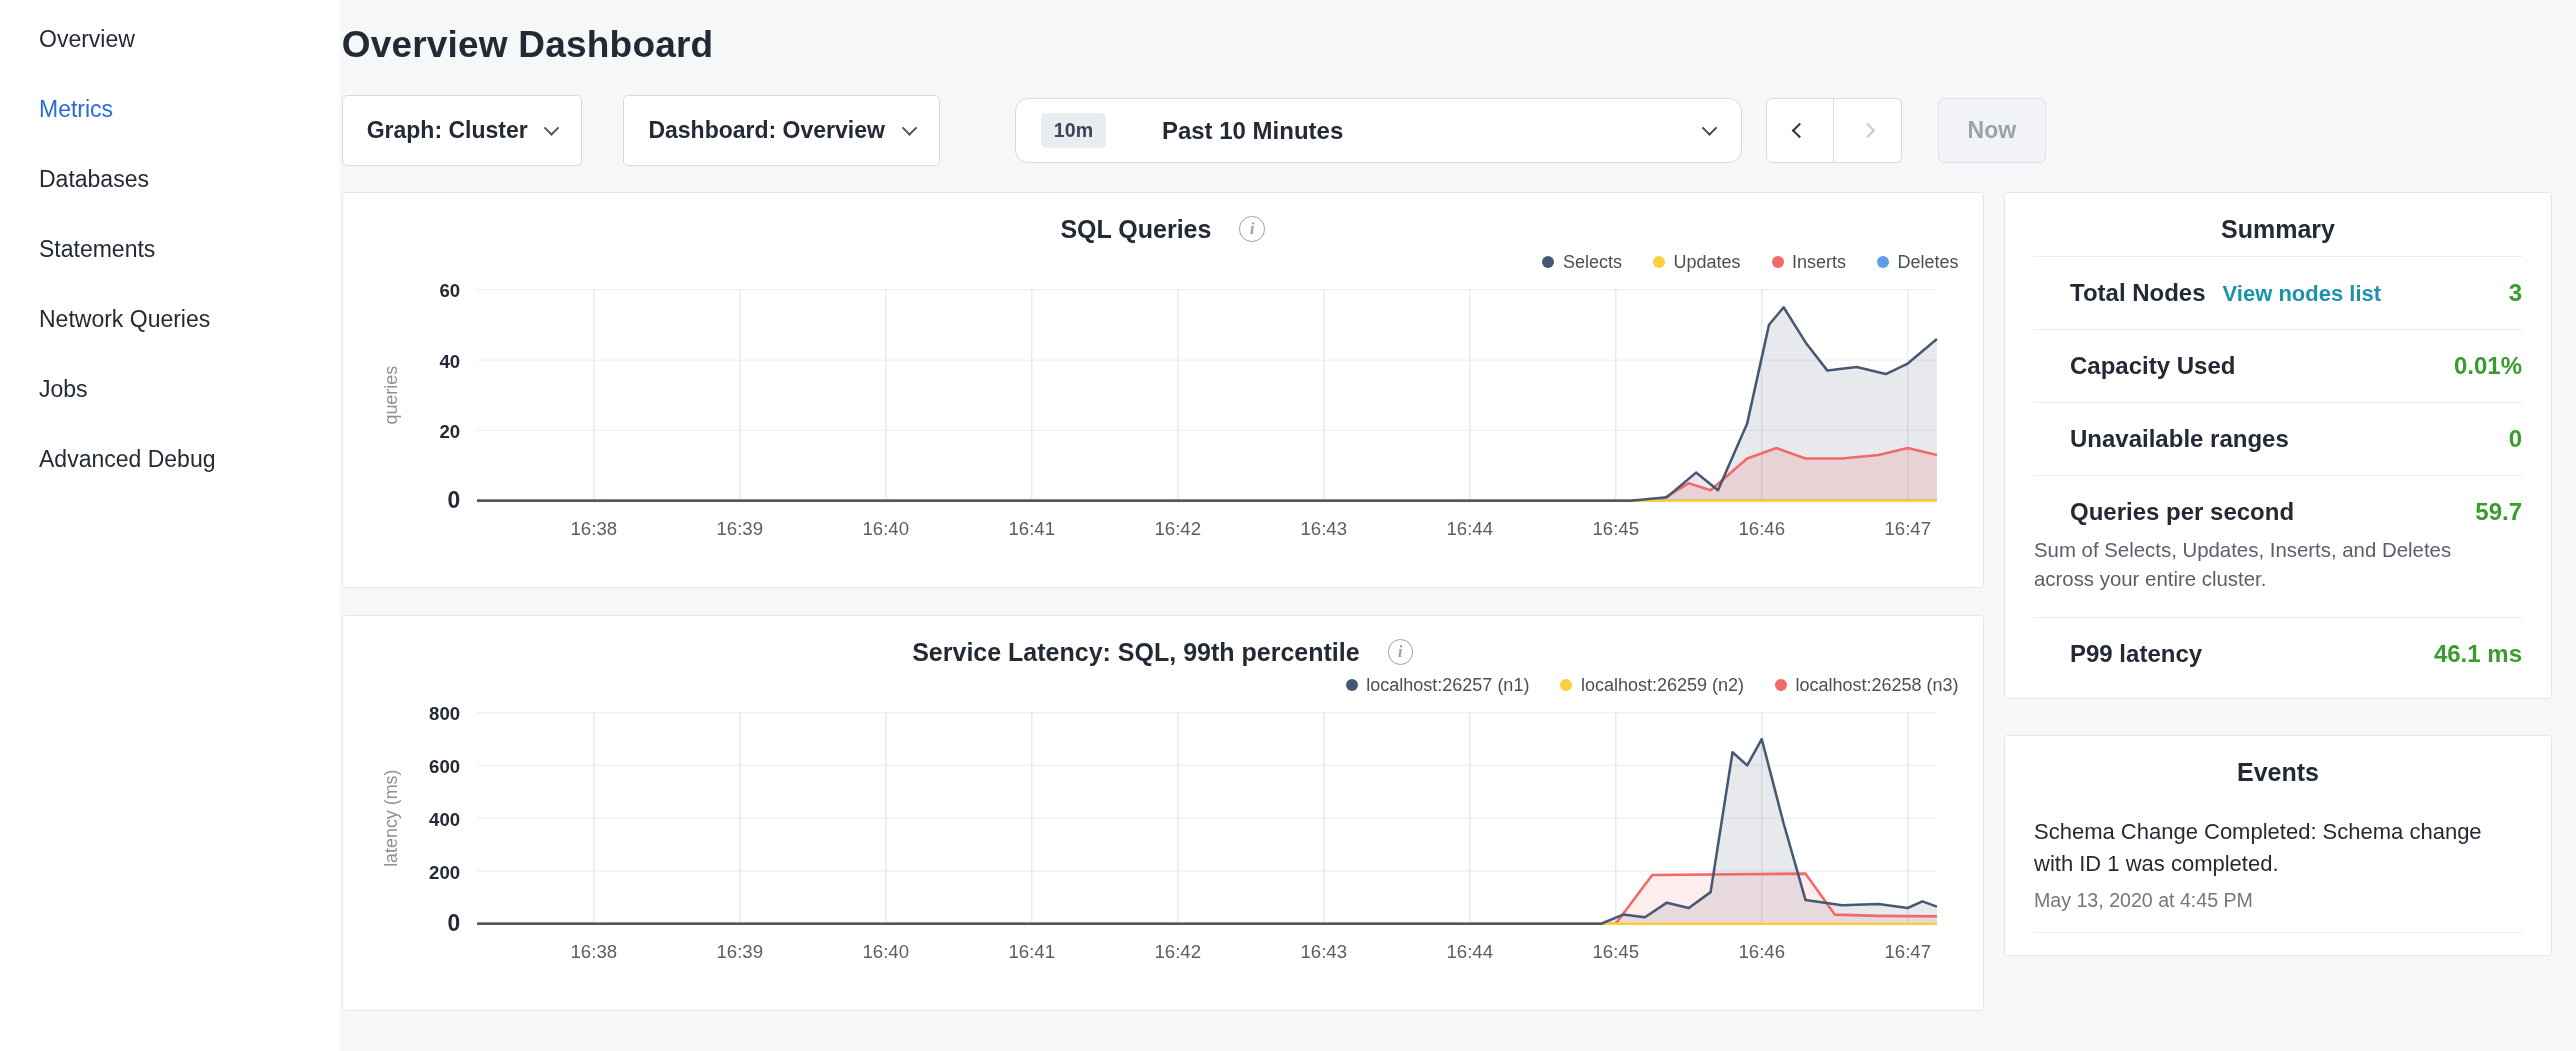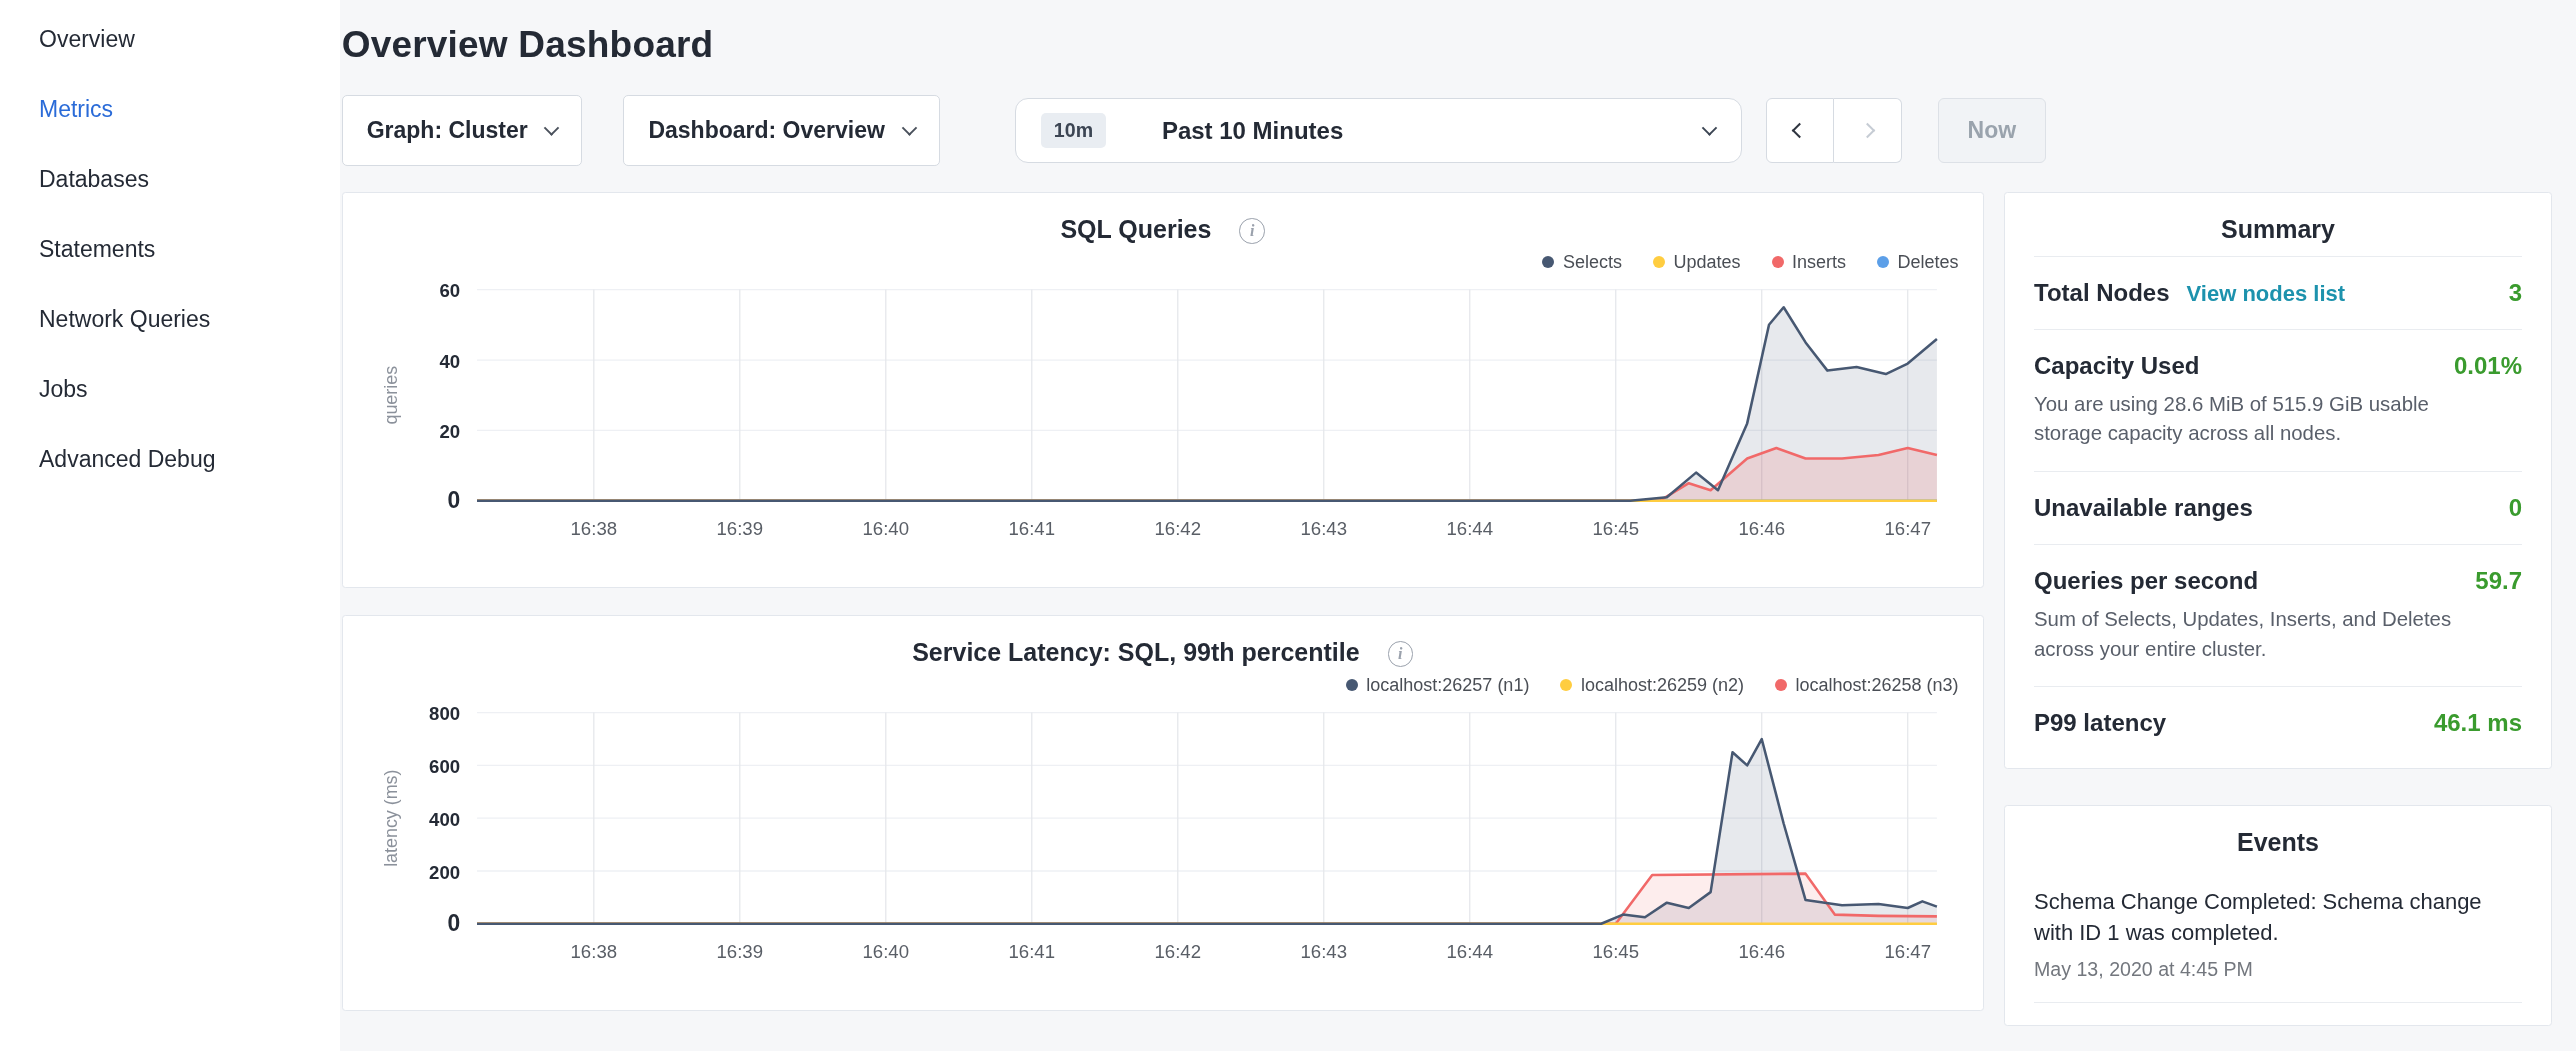--- a/index.html
+++ b/index.html
@@ -72,21 +72,21 @@
 
   
   .content-row { display: flex; gap: 20.4px; margin-top: 25.5px; align-items: flex-start; }
   .charts-col { flex: 1; display: flex; flex-direction: column; gap: 27px; min-width: 0; }
   .right-col { width: 548px; flex-shrink: 0; display: flex; flex-direction: column; gap: 36px; }
 
   .card { background: #fff; border: 0.9px solid #e3e7ed; border-radius: 3.4px; }
 
   
   .chart-card { padding: 22px 24px 8.5px 24px; height: 396px; overflow: hidden; }
-  .chart-header { display: flex; justify-content: center; align-items: flex-end; gap: 28px; }
+  .chart-header { display: flex; justify-content: center; align-items: center; gap: 28px; }
   .chart-title { font-size: 25px; font-weight: 700; color: #242a35; }
   .info-icon {
     width: 25.5px; height: 25.5px; border: 1.7px solid #9aa1ac; border-radius: 50%;
     color: #9aa1ac; font-size: 16px; font-weight: 700; font-style: italic;
     display: inline-flex; align-items: center; justify-content: center; cursor: pointer;
     font-family: "Liberation Serif", serif;
   }
   .legend { display: flex; justify-content: flex-end; gap: 31px; margin-top: 6.8px; height: 24px; }
   .legend-item { display: inline-flex; align-items: center; gap: 8.5px; cursor: pointer; }
   .legend-dot { width: 12px; height: 12px; border-radius: 50%; display: inline-block; }
@@ -96,21 +96,21 @@
   .ytick    { font-family: "Liberation Sans", sans-serif; font-size: 22px; font-weight: 700; fill: #242a35; }
   .ytick.zero { font-size: 27px; }
   .xtick    { font-family: "Liberation Sans", sans-serif; font-size: 22px; fill: #595e66; }
   .axisname { font-family: "Liberation Sans", sans-serif; font-size: 21px; fill: #8b919b; }
 
   
   .summary-card { padding: 22px 29px 8.5px 29px; }
   .panel-title { text-align: center; font-size: 25px; font-weight: 700; color: #242a35; padding-bottom: 12px; }
   .sum-row { padding: 22px 0; border-top: 0.9px solid #e9ecf0; }
   .sum-top { display: flex; align-items: baseline; }
-  .sum-label { font-size: 24px; font-weight: 700; color: #242a35; }
+  .sum-label { font-size: 24px; font-weight: 700; color: #242a35; margin-left: 36px; }
   .sum-link { font-size: 22px; font-weight: 600; color: var(--accent-teal); margin-left: 17px; cursor: pointer; text-decoration: none; }
   .sum-value { margin-left: auto; font-size: 24px; font-weight: 700; color: var(--accent-green); }
   .sum-desc { margin-top: 10.2px; font-size: 20.4px; color: #595f6a; line-height: 1.45; max-width: 451px; }
 
   
   .events-card { padding: 22px 29px; }
   .event-item { padding: 17px 0 20.4px 0; border-bottom: 0.9px solid #e9ecf0; }
   .event-text { font-size: 22px; color: #242a35; line-height: 1.42; }
   .event-time { margin-top: 10.2px; font-size: 19.6px; color: #73777e; }
 </style>
@@ -298,21 +298,20 @@
                   <span class="sum-label">Total Nodes</span>
                   <a class="sum-link">View nodes list</a>
                   <span class="sum-value">3</span>
                 </div>
               </div>
               <div class="sum-row">
                 <div class="sum-top">
                   <span class="sum-label">Capacity Used</span>
                   <span class="sum-value">0.01%</span>
                 </div>
-                <div class="sum-desc">You are using 28.6 MiB of 515.9 GiB usable storage capacity across all nodes.</div>
               </div>
               <div class="sum-row">
                 <div class="sum-top">
                   <span class="sum-label">Unavailable ranges</span>
                   <span class="sum-value">0</span>
                 </div>
               </div>
               <div class="sum-row">
                 <div class="sum-top">
                   <span class="sum-label">Queries per second</span>

